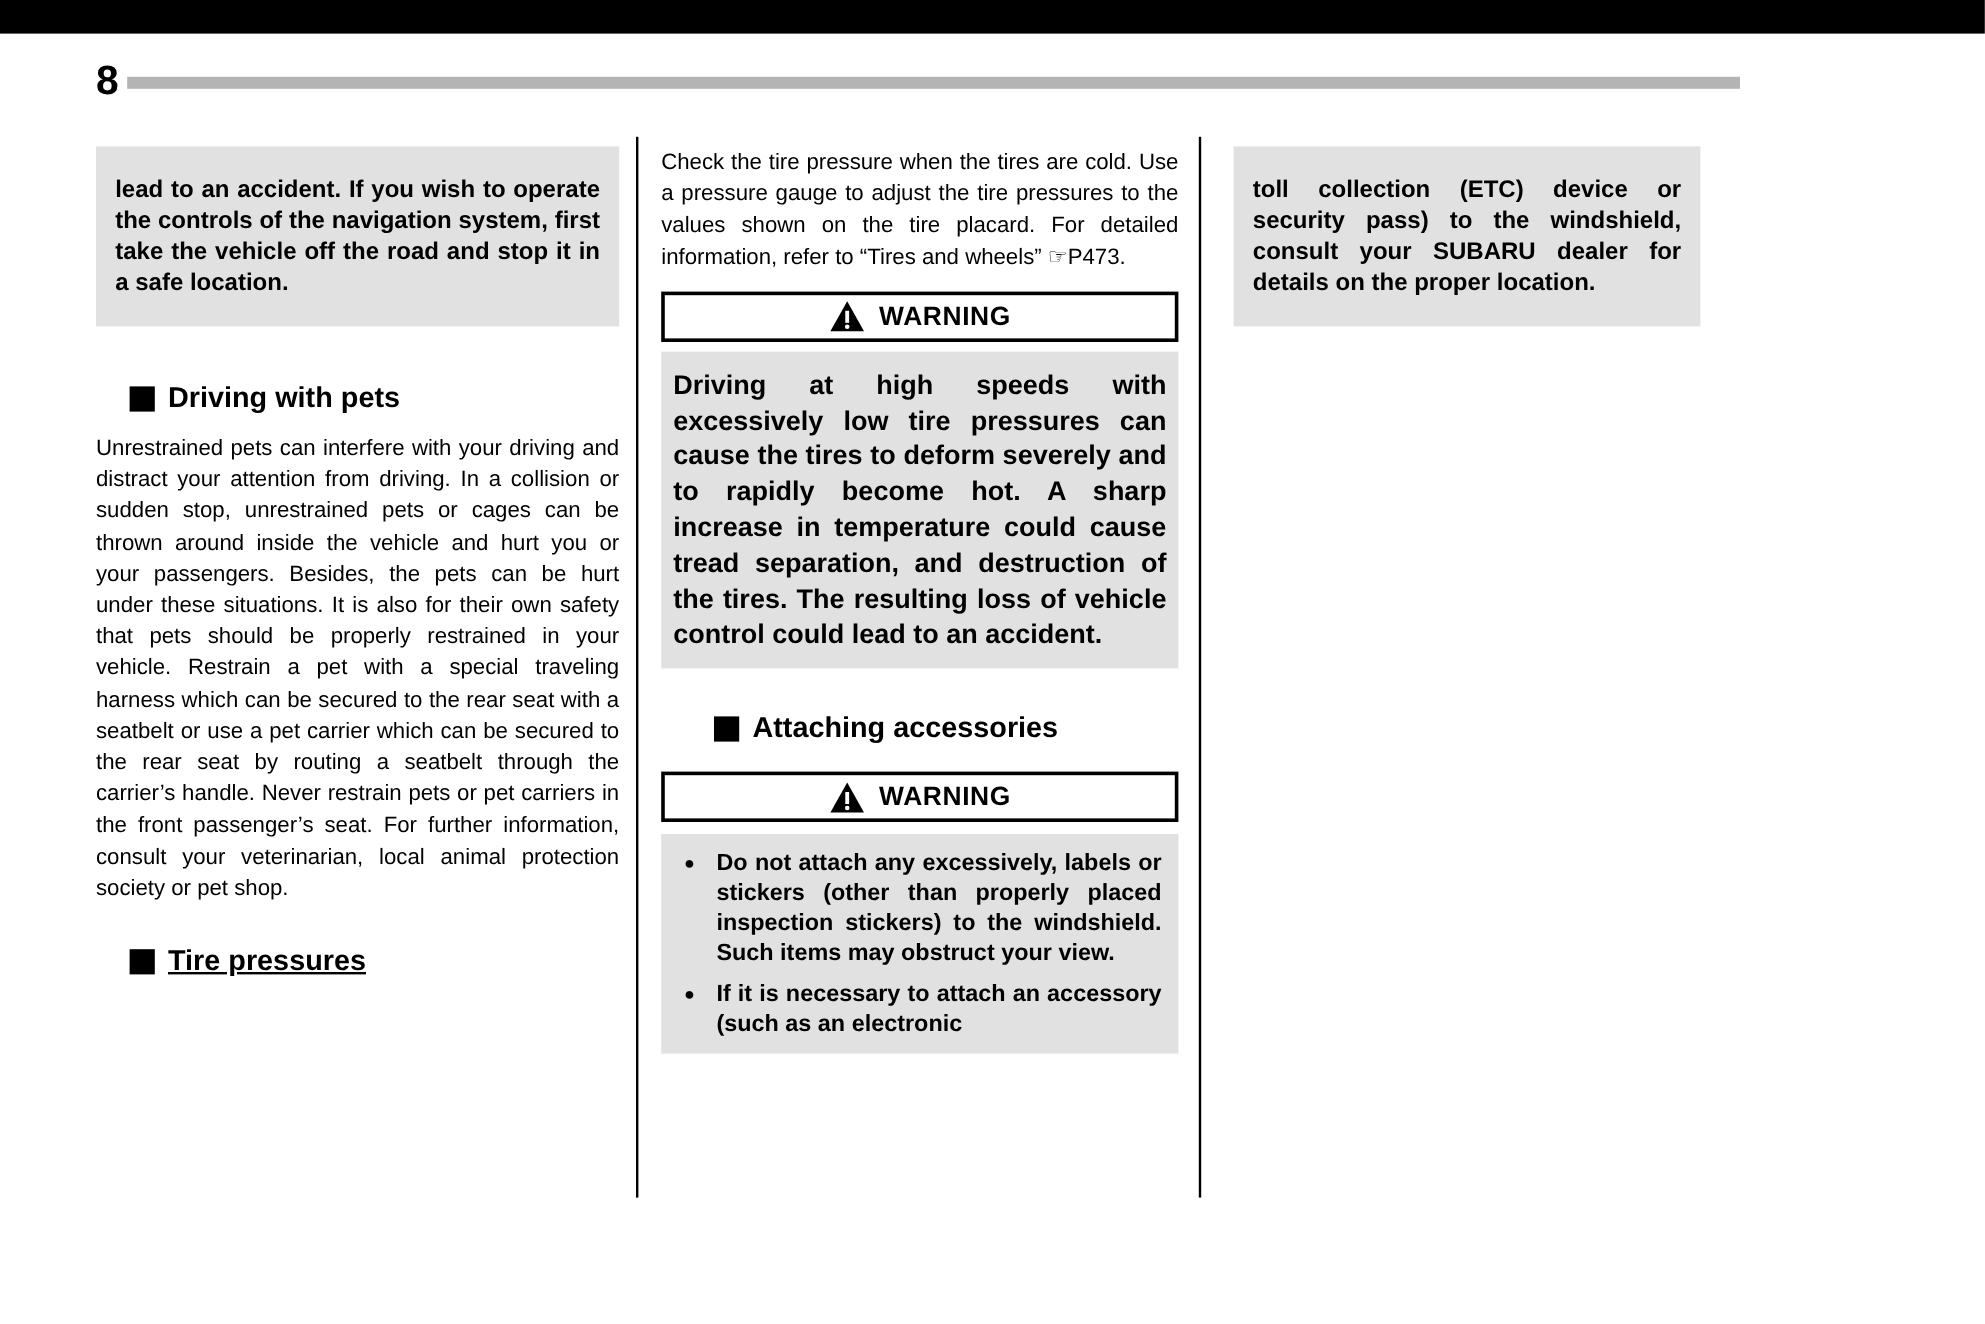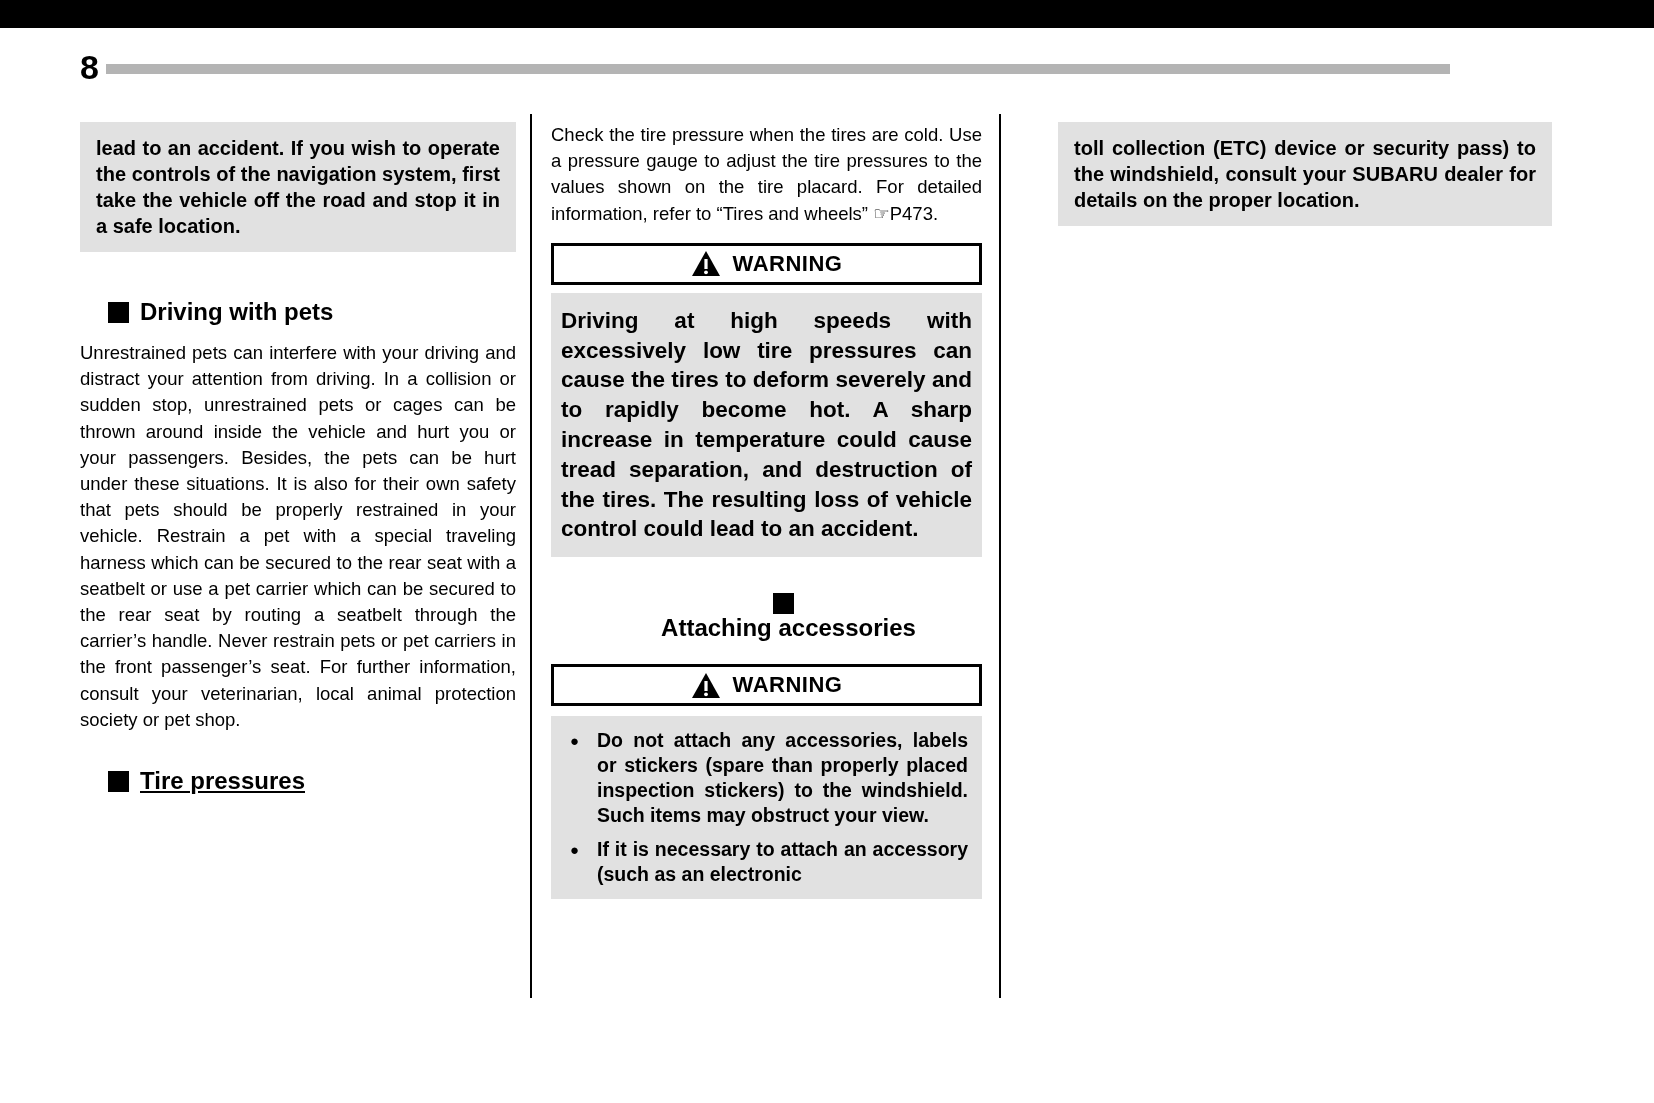--- a/index.html
+++ b/index.html
@@ -41,25 +41,25 @@
     height: 884px;
     width: 2px;
     background: #000000;
   }
   .divider-1 { left: 530px; }
   .divider-2 { left: 999px; }
 
   .col { position: absolute; top: 122px; }
   .col-1 { left: 80px;   width: 436px; }
   .col-2 { left: 551px;  width: 431px; }
-  .col-3 { left: 1058px; width: 494px; }
+  .col-3 { left: 1028px; width: 389px; }
 
   .gray-box {
     background: #e1e1e1;
-    padding: 13px 16px;
+    padding: 23px 16px;
     font-weight: bold;
     font-size: 20px;
     line-height: 26px;
     text-align: justify;
   }
 
   .body-text {
     font-size: 18.5px;
     line-height: 26.2px;
     text-align: justify;
@@ -76,21 +76,21 @@
   }
   .sq {
     display: inline-block;
     width: 21px; height: 21px;
     background: #000000;
     margin-right: 11px;
     flex: 0 0 auto;
   }
   .h-pets  { margin: 46px 0 14px 0; }
   .h-tire  { margin: 34px 0 14px 0; text-decoration: underline; }
-  .h-acc   { margin: 36px 0 22px 16px; flex-direction: column; }
+  .h-acc   { margin: 36px 0 22px 16px; }
 
   .warning-header {
     border: 3px solid #000000;
     background: #ffffff;
     height: 42px;
     margin-top: 16px;
     display: flex;
     align-items: center;
     justify-content: center;
     gap: 12px;
@@ -187,21 +187,21 @@
         <rect x="13.4" y="9" width="3.2" height="10" fill="#ffffff"></rect>
         <circle cx="15" cy="22.3" r="1.9" fill="#ffffff"></circle>
       </svg>
     </span>
     <span class="warn-label">WARNING</span>
   </div>
 
   <div class="gray-box bullets-box">
     <div class="bullet-item">
       <span class="bullet-dot">●</span>
-      <span class="bullet-text">Do not attach any accessories, labels or stickers (spare than properly placed inspection stickers) to the windshield. Such items may obstruct your view.</span>
+      <span class="bullet-text">Do not attach any excessively, labels or stickers (other than properly placed inspection stickers) to the windshield. Such items may obstruct your view.</span>
     </div>
     <div class="bullet-item">
       <span class="bullet-dot">●</span>
       <span class="bullet-text">If it is necessary to attach an accessory (such as an electronic</span>
     </div>
   </div>
 </div>
 
 <div class="col col-3">
   <div class="gray-box">toll collection (ETC) device or security pass) to the windshield, consult your SUBARU dealer for details on the proper location.</div>

